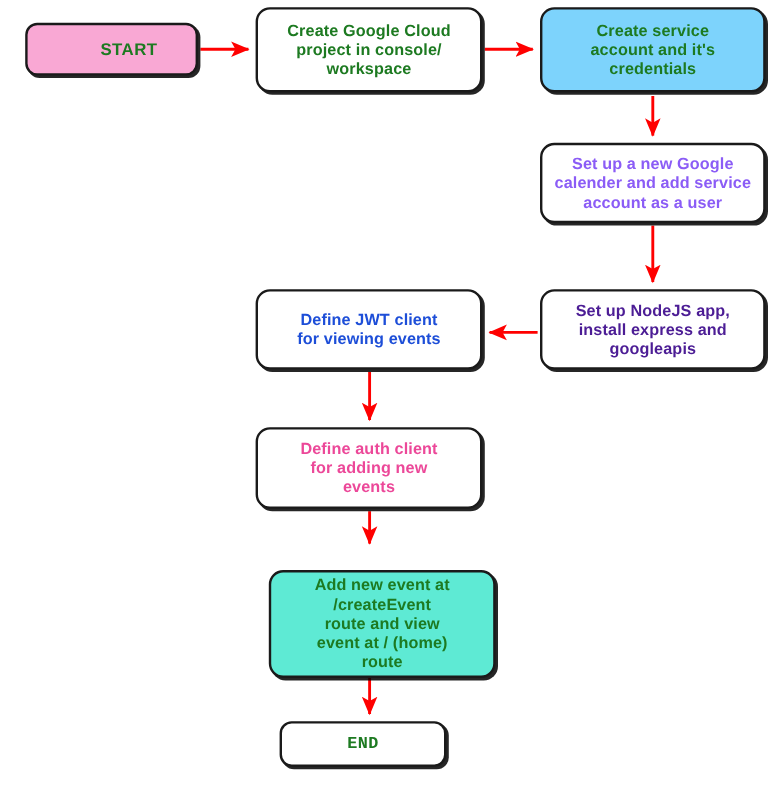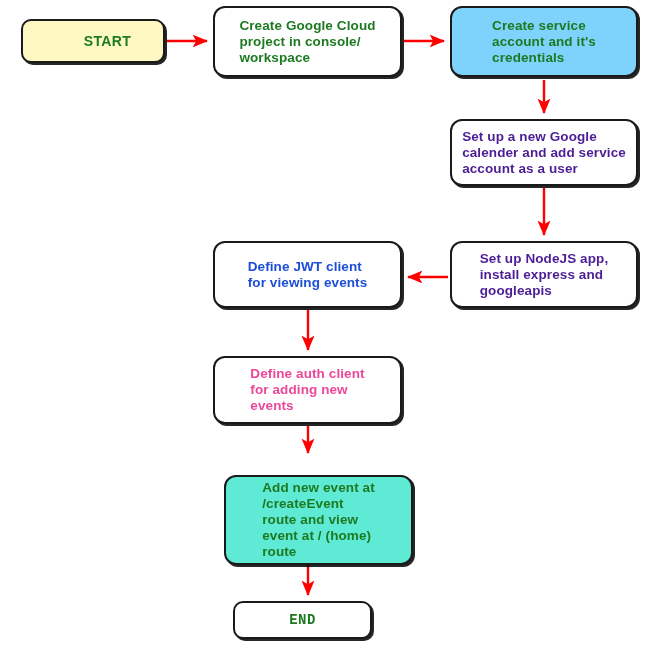--- a/index.html
+++ b/index.html
@@ -27,21 +27,21 @@
   }
   .node {
     position: absolute;
     box-sizing: border-box;
     background: #ffffff;
     border: 2px solid #737373;
     border-radius: 12px;
     display: flex;
     align-items: center;
     justify-content: center;
-    text-align: left;
+    text-align: center;
     box-shadow: 2px 2px 0 rgba(0,0,0,0.85);
   }
   .node .label {
     color: #1d7a21;
     font-weight: bold;
     font-size: 13.5px;
     line-height: 16px;
     letter-spacing: 0.1px;
     white-space: pre-line;
     padding: 0 6px;
@@ -71,35 +71,35 @@
         <path d="M 544 80 L 544 113" stroke="#ff0000" marker-end="url(#arrowhead)"></path>
         <path d="M 544 188 L 544 235" stroke="#ff0000" marker-end="url(#arrowhead)"></path>
         <path d="M 448 277 L 408 277" stroke="#ff0000" marker-end="url(#arrowhead)"></path>
         <path d="M 308 310 L 308 350" stroke="#ff0000" marker-end="url(#arrowhead)"></path>
         <path d="M 308 426 L 308 453" stroke="#ff0000" marker-end="url(#arrowhead)"></path>
         <path d="M 308 551 L 308 595" stroke="#ff0000" marker-end="url(#arrowhead)"></path>
       </g>
   </svg>
 
   <div id="node-layer">
-      <div class="node terminal" style="left: 21px; top: 19px; width: 144px; height: 44px; border-color: rgb(26, 26, 26); background: #fef9c3; padding-left: 29px;">
+      <div class="node terminal" style="left: 21px; top: 19px; width: 144px; height: 44px; border-color: rgb(26, 26, 26); background: #f9a8d4; padding-left: 29px;">
         <span class="label" style="color: rgb(29, 122, 33);">START</span>
       </div>
       <div class="node" style="left: 213px; top: 6px; width: 189px; height: 71px; border-color: rgb(26, 26, 26); background: rgb(255, 255, 255);">
         <span class="label" style="color: rgb(29, 122, 33);">Create Google Cloud
 project in console/
 workspace</span>
       </div>
       <div class="node" style="left: 450px; top: 6px; width: 188px; height: 71px; border-color: rgb(26, 26, 26); background: #7dd3fc;">
         <span class="label" style="color: rgb(29, 122, 33);">Create service
 account and it's
 credentials</span>
       </div>
       <div class="node" style="left: 450px; top: 119px; width: 188px; height: 67px; border-color: rgb(26, 26, 26); background: rgb(255, 255, 255);">
-        <span class="label" style="color: #4c1d95;">Set up a new Google
+        <span class="label" style="color: #8b5cf6;">Set up a new Google
 calender and add service
 account as a user</span>
       </div>
       <div class="node" style="left: 450px; top: 241px; width: 188px; height: 67px; border-color: rgb(26, 26, 26); background: rgb(255, 255, 255);">
         <span class="label" style="color: #4c1d95;">Set up NodeJS app,
 install express and
 googleapis</span>
       </div>
       <div class="node" style="left: 213px; top: 241px; width: 189px; height: 67px; border-color: rgb(26, 26, 26); background: rgb(255, 255, 255);">
         <span class="label" style="color: #1d4ed8;">Define JWT client

